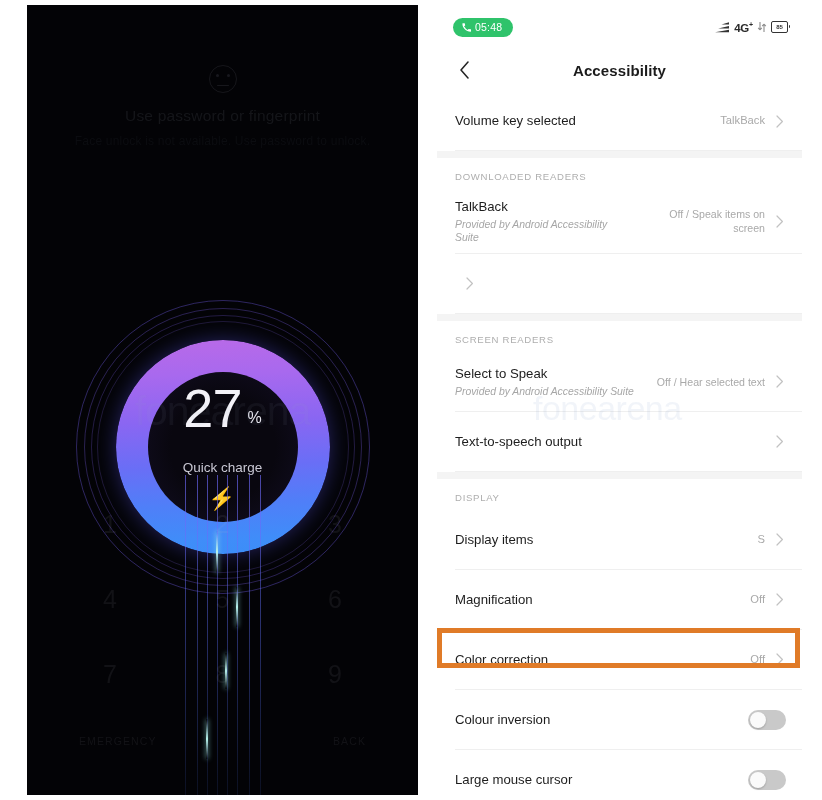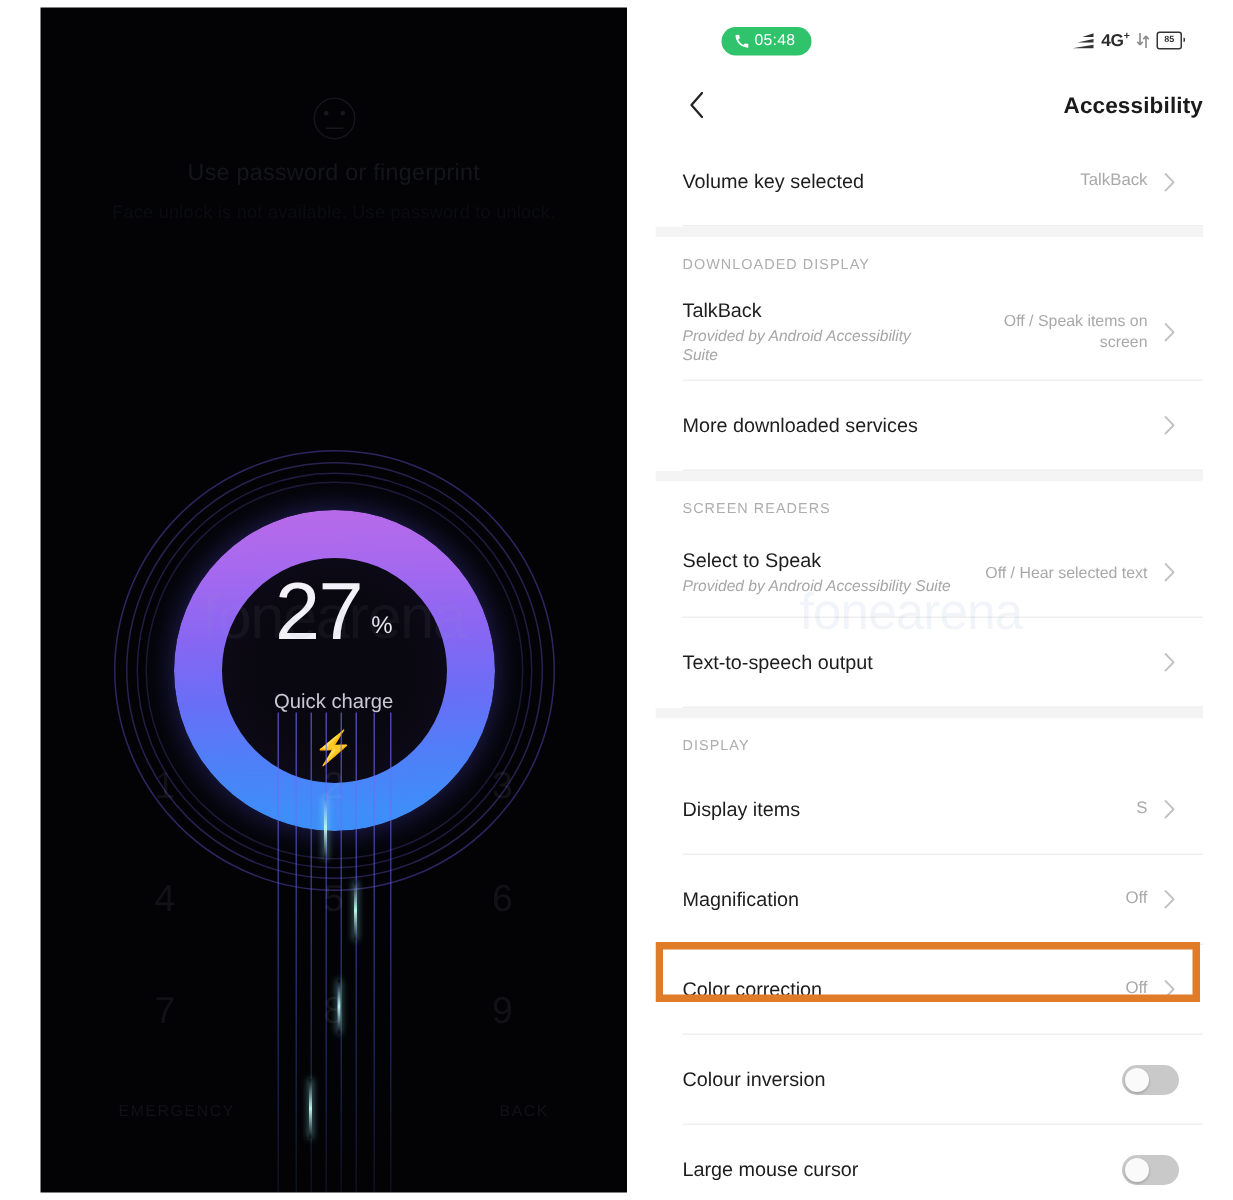--- a/index.html
+++ b/index.html
@@ -325,21 +325,21 @@
     padding: 0 16px;
   }
   .back-chevron {
     width: 22px; height: 22px;
     display:flex; align-items:center; justify-content:center;
     cursor: pointer;
   }
   .appbar-title {
     position:absolute;
     left: 0; right: 0;
-    text-align:right;
+    text-align:center;
     font-size: 15px;
     font-weight: 700;
     color: #1b1b1b;
     letter-spacing: .1px;
     pointer-events:none;
   }
 
   .settings-list { position: relative; }
 
   .row {
@@ -512,21 +512,21 @@
 
     <div class="kp-bottom">
       <div class="kp-act">EMERGENCY</div>
       <div class="kp-act">BACK</div>
     </div>
   </div>
 
   <div class="phone-right">
 
     <div class="statusbar">
-      <div class="call-pill" style="background: rgb(47, 195, 107); margin-left: 28px;">
+      <div class="call-pill" style="background: rgb(47, 195, 107);">
         <svg width="9" height="9" viewBox="0 0 24 24">
           <path fill="#ffffff" d="M6.6 10.8c1.9 3.7 4.9 6.7 8.6 8.6l2.9-2.9c.4-.4.9-.5 1.3-.3 1.5.5 3.1.8 4.6.8.7 0 1.3.6 1.3 1.3V23c0 .7-.6 1.3-1.3 1.3C10.6 24.3 0 13.7 0 .6 0-.1.6-.7 1.3-.7H6c.7 0 1.3.6 1.3 1.3 0 1.6.3 3.1.8 4.6.1.4 0 .9-.3 1.3l-3.2 3z" transform="translate(1,1) scale(0.92)"></path>
         </svg>
         <span>05:48</span>
       </div>
       <div class="sb-right">
         <svg width="15" height="12" viewBox="0 0 15 12">
           <path fill="#333" d="M14 1.2 L14 3.6 L6.5 3.6 Z"></path>
           <path fill="#333" d="M14 5.0 L14 7.4 L3.2 7.4 Z"></path>
           <path fill="#333" d="M14 8.8 L14 11.2 L0 11.2 Z"></path>
@@ -558,38 +558,35 @@
           </div>
           <div class="row-value short">TalkBack</div>
           <div class="chev">
             <svg width="8" height="13" viewBox="0 0 8 13">
               <path d="M1 1 L6.4 6.5 L1 12" fill="none" stroke="#c2c2c2" stroke-width="1.2" stroke-linecap="round" stroke-linejoin="round"></path>
             </svg>
           </div>
           <div class="sep"></div>
         </div>
         <div class="gap-band"></div>
-        <div class="section-head">DOWNLOADED DISPLAY</div>
+        <div class="section-head">DOWNLOADED READERS</div>
         <div class="row">
           <div class="row-texts">
             <div class="row-title">TalkBack</div>
             <div class="row-sub">Provided by Android Accessibility Suite</div>
           </div>
           <div class="row-value">Off / Speak items on screen</div>
           <div class="chev">
             <svg width="8" height="13" viewBox="0 0 8 13">
               <path d="M1 1 L6.4 6.5 L1 12" fill="none" stroke="#c2c2c2" stroke-width="1.2" stroke-linecap="round" stroke-linejoin="round"></path>
             </svg>
           </div>
           <div class="sep"></div>
         </div>
         <div class="row">
-          <div class="row-texts">
-            <div class="row-title">More downloaded services</div>
-          </div>
           <div class="chev">
             <svg width="8" height="13" viewBox="0 0 8 13">
               <path d="M1 1 L6.4 6.5 L1 12" fill="none" stroke="#c2c2c2" stroke-width="1.2" stroke-linecap="round" stroke-linejoin="round"></path>
             </svg>
           </div>
           <div class="sep"></div>
         </div>
         <div class="gap-band"></div>
         <div class="section-head">SCREEN READERS</div>
         <div class="row">

